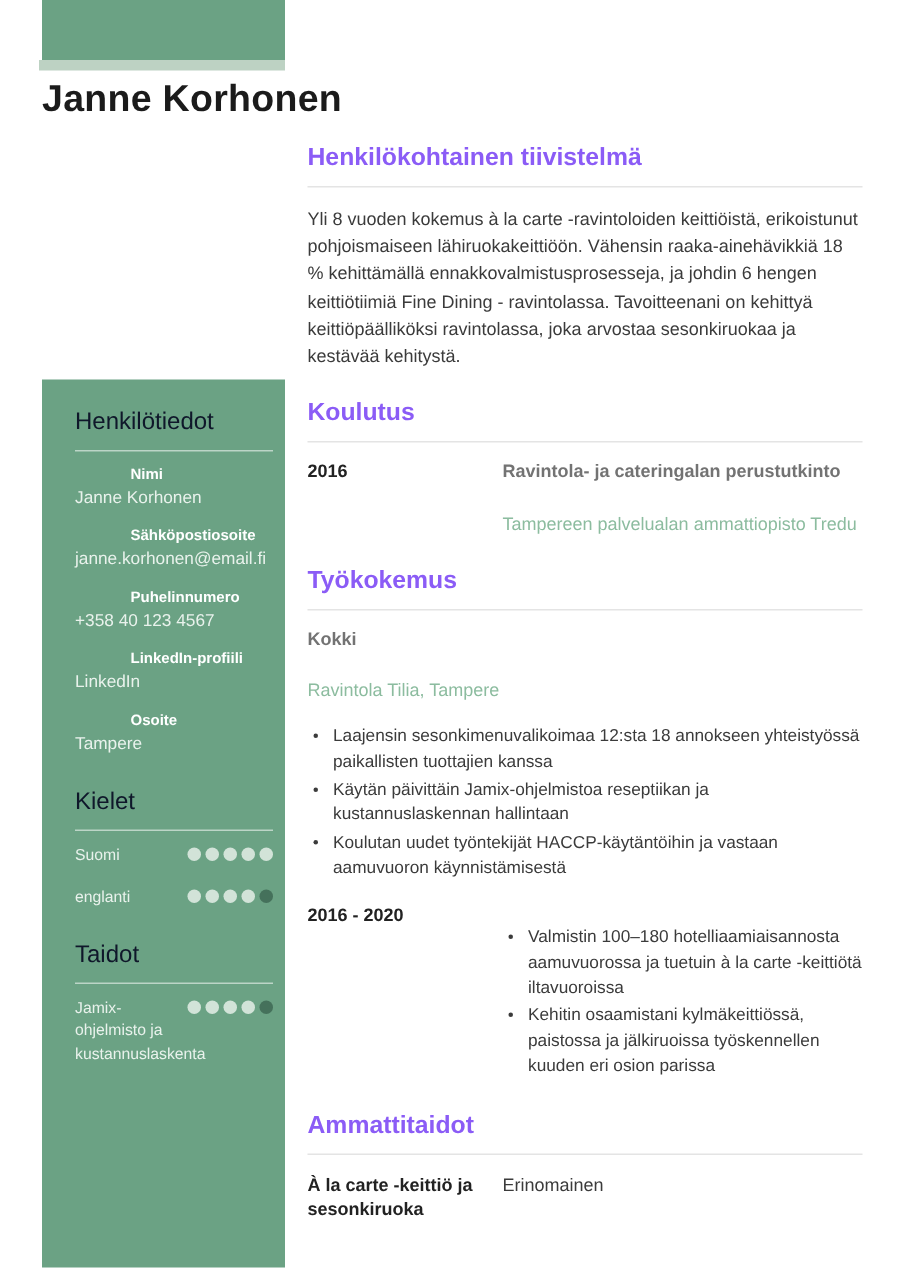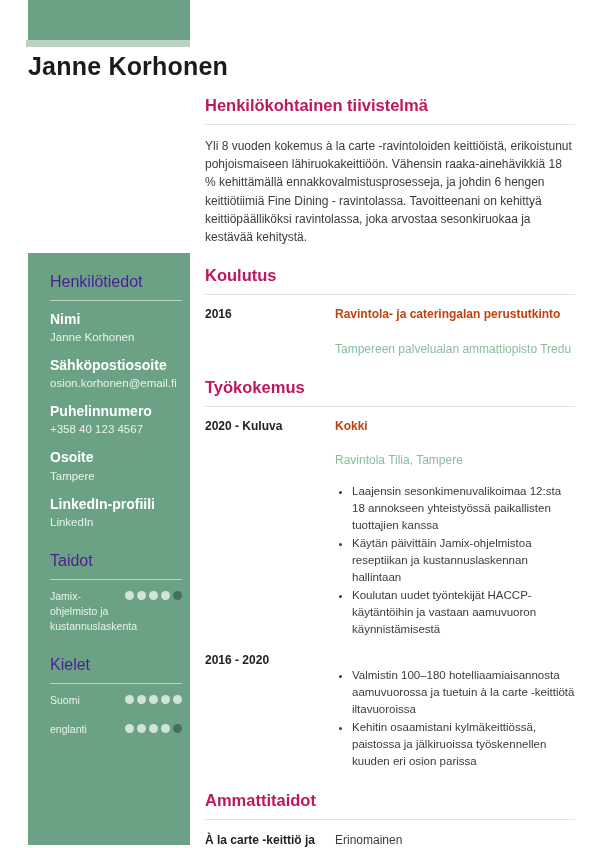--- a/index.html
+++ b/index.html
@@ -10,44 +10,44 @@
   
   .top-block{position:absolute;left:28px;top:0;width:162px;height:40px;background:var(--green,#6BA284);}
   .top-strip{position:absolute;left:26px;top:40px;width:164px;height:7px;background:var(--green-light,#BDD2C3);}
   .name{position:absolute;left:28px;top:52px;font-size:25px;font-weight:bold;color:#1b1b1b;letter-spacing:.2px;}
   
   .sidebar{
     position:absolute;left:28px;top:253px;width:162px;height:592px;box-sizing:border-box;
     background:var(--green,#6BA284);color:#f1f7f3;padding:20px 8px 0 22px;
   }
   .sb-heading{
-    font-size:16px;font-weight:400;color:#4c1d95;margin:0 0 9px 0;padding-bottom:9px;
+    font-size:16px;font-weight:400;color:#0f172a;margin:0 0 9px 0;padding-bottom:9px;
     border-bottom:1px solid rgba(255,255,255,.55);
   }
   .sb-section{margin-bottom:22px;}
   .sb-field{margin-bottom:11px;}
-  .sb-label{font-size:14px;font-weight:bold;color:#ffffff;line-height:1.3;}
+  .sb-label{font-size:10px;font-weight:bold;color:#ffffff;line-height:1.3;margin-left:37px;}
   .sb-value{font-size:11.5px;color:#e9f2ec;line-height:1.3;margin-top:2px;word-break:break-all;}
   .sb-rate-row{display:flex;justify-content:space-between;align-items:flex-start;margin-bottom:13px;}
   .sb-rate-label{font-size:10.5px;color:#e9f2ec;line-height:1.45;max-width:72px;}
   .dots{display:flex;gap:3px;padding-top:2px;flex:0 0 auto;}
   .dot{width:9px;height:9px;border-radius:50%;background:#45715B;}
   .dot.filled{background:#D2E3D8;}
   
   .main{position:absolute;left:205px;top:96px;width:370px;}
   .section{margin-bottom:20px;}
   .sec-heading{
-    font-size:16.5px;font-weight:bold;color:#be185d;margin:0 0 12px 0;
+    font-size:16.5px;font-weight:bold;color:#8b5cf6;margin:0 0 12px 0;
     padding-bottom:9px;border-bottom:1px solid #e4e4e4;
   }
   .summary-text{font-size:12px;line-height:1.52;color:#3b3b3b;margin:0;}
   .entry{display:flex;margin-bottom:14px;justify-content:flex-end;}
   .entry-period{flex:0 0 130px;font-size:12px;font-weight:bold;color:#222222;line-height:1.3;}
   .entry-body{flex:1;}
-  .entry-title{font-size:12px;font-weight:bold;color:#c2410c;line-height:1.3;}
+  .entry-title{font-size:12px;font-weight:bold;color:#737373;line-height:1.3;}
   .entry-sub{font-size:12px;color:var(--accent,#8CBC9F);line-height:1.4;margin-top:18px;}
   .entry-bullets{margin:14px 0 0 0;padding:0 0 0 17px;}
   .entry-bullets li{font-size:11.5px;line-height:1.45;color:#3b3b3b;margin-bottom:2px;}
   .skill-row{display:flex;margin-bottom:14px;}
   .skill-label{flex:0 0 130px;font-size:12px;font-weight:bold;color:#222222;line-height:1.35;padding-right:14px;box-sizing:border-box;}
   .skill-level{font-size:12px;color:#3b3b3b;padding-top:1px;}
 </style>
 </head>
 <body>
 
@@ -60,64 +60,64 @@
   <div class="sidebar">
 
     <div class="sb-section">
       <h2 class="sb-heading">Henkilötiedot</h2>
       <div class="sb-field">
         <div class="sb-label">Nimi</div>
         <div class="sb-value">Janne Korhonen</div>
       </div>
       <div class="sb-field">
         <div class="sb-label">Sähköpostiosoite</div>
-        <div class="sb-value">osion.korhonen@email.fi</div>
+        <div class="sb-value">janne.korhonen@email.fi</div>
       </div>
       <div class="sb-field">
         <div class="sb-label">Puhelinnumero</div>
         <div class="sb-value">+358 40 123 4567</div>
       </div>
       <div class="sb-field">
-        <div class="sb-label">Osoite</div>
-        <div class="sb-value">Tampere</div>
-      </div>
-      <div class="sb-field">
         <div class="sb-label">LinkedIn-profiili</div>
         <div class="sb-value">LinkedIn</div>
       </div>
-    </div>
-
-    <div class="sb-section">
-      <h2 class="sb-heading">Taidot</h2>
-      <div class="sb-rate-row">
-        <div class="sb-rate-label">Jamix-ohjelmisto ja kustannuslaskenta</div>
-        <div class="dots">
-            <span class="dot filled"></span>
-            <span class="dot filled"></span>
-            <span class="dot filled"></span>
-            <span class="dot filled"></span>
-            <span class="dot"></span>
-          </div>
+      <div class="sb-field">
+        <div class="sb-label">Osoite</div>
+        <div class="sb-value">Tampere</div>
       </div>
     </div>
 
     <div class="sb-section">
       <h2 class="sb-heading">Kielet</h2>
       <div class="sb-rate-row">
         <div class="sb-rate-label">Suomi</div>
         <div class="dots">
             <span class="dot filled"></span>
             <span class="dot filled"></span>
             <span class="dot filled"></span>
             <span class="dot filled"></span>
             <span class="dot filled"></span>
           </div>
       </div>
       <div class="sb-rate-row">
         <div class="sb-rate-label">englanti</div>
+        <div class="dots">
+            <span class="dot filled"></span>
+            <span class="dot filled"></span>
+            <span class="dot filled"></span>
+            <span class="dot filled"></span>
+            <span class="dot"></span>
+          </div>
+      </div>
+    </div>
+
+    <div class="sb-section">
+      <h2 class="sb-heading">Taidot</h2>
+      <div class="sb-rate-row">
+        <div class="sb-rate-label">Jamix-ohjelmisto ja kustannuslaskenta</div>
         <div class="dots">
             <span class="dot filled"></span>
             <span class="dot filled"></span>
             <span class="dot filled"></span>
             <span class="dot filled"></span>
             <span class="dot"></span>
           </div>
       </div>
     </div>
 
@@ -138,21 +138,20 @@
           <div class="entry-title">Ravintola- ja cateringalan perustutkinto</div>
           <div class="entry-sub">Tampereen palvelualan ammattiopisto Tredu</div>
         </div>
       </div>
     </div>
 
     <div class="section">
       <h2 class="sec-heading">Työkokemus</h2>
 
       <div class="entry">
-        <div class="entry-period">2020 - Kuluva</div>
         <div class="entry-body">
           <div class="entry-title">Kokki</div>
           <div class="entry-sub">Ravintola Tilia, Tampere</div>
           <ul class="entry-bullets">
             <li>Laajensin sesonkimenuvalikoimaa 12:sta 18 annokseen yhteistyössä paikallisten tuottajien kanssa</li>
             <li>Käytän päivittäin Jamix-ohjelmistoa reseptiikan ja kustannuslaskennan hallintaan</li>
             <li>Koulutan uudet työntekijät HACCP-käytäntöihin ja vastaan aamuvuoron käynnistämisestä</li>
           </ul>
         </div>
       </div>

